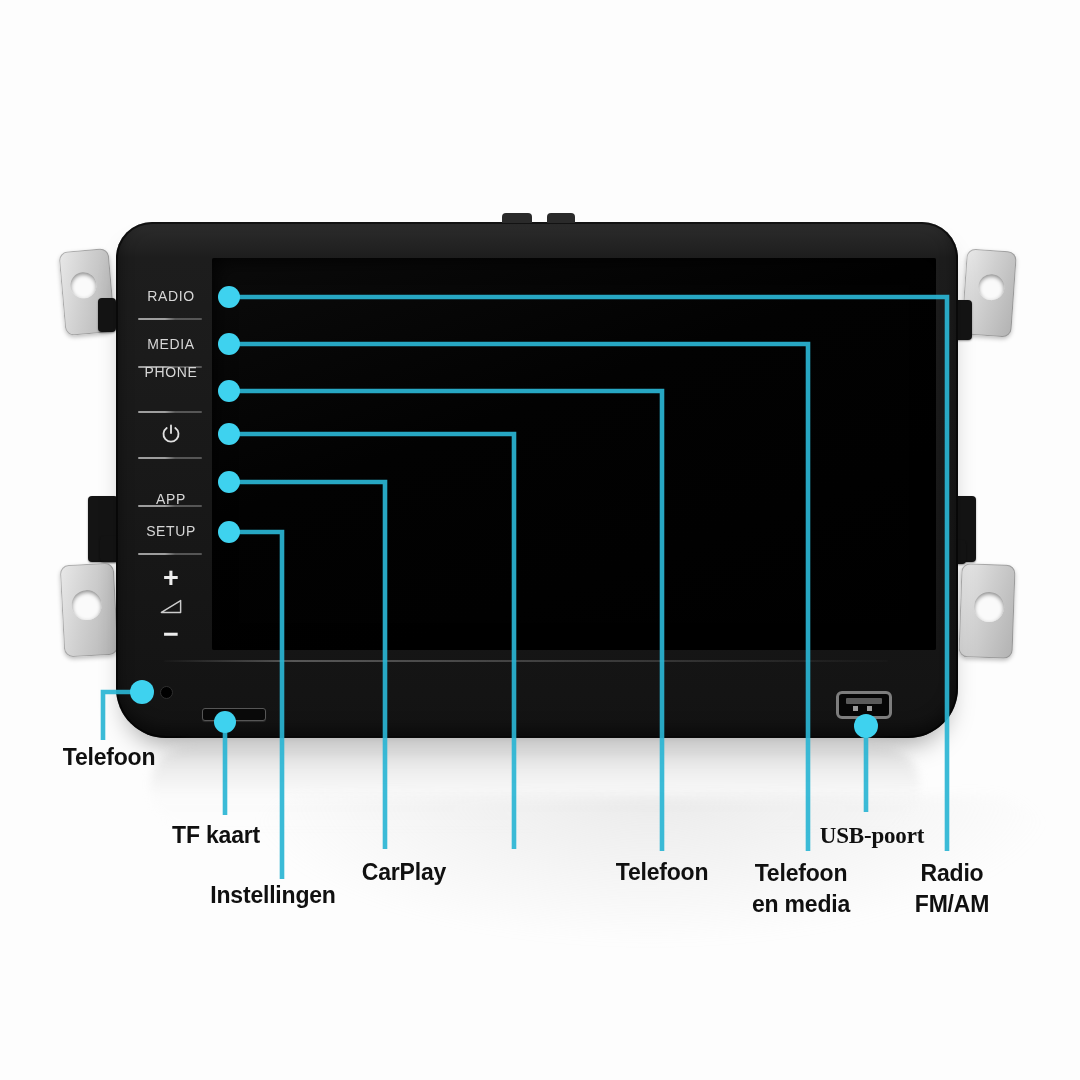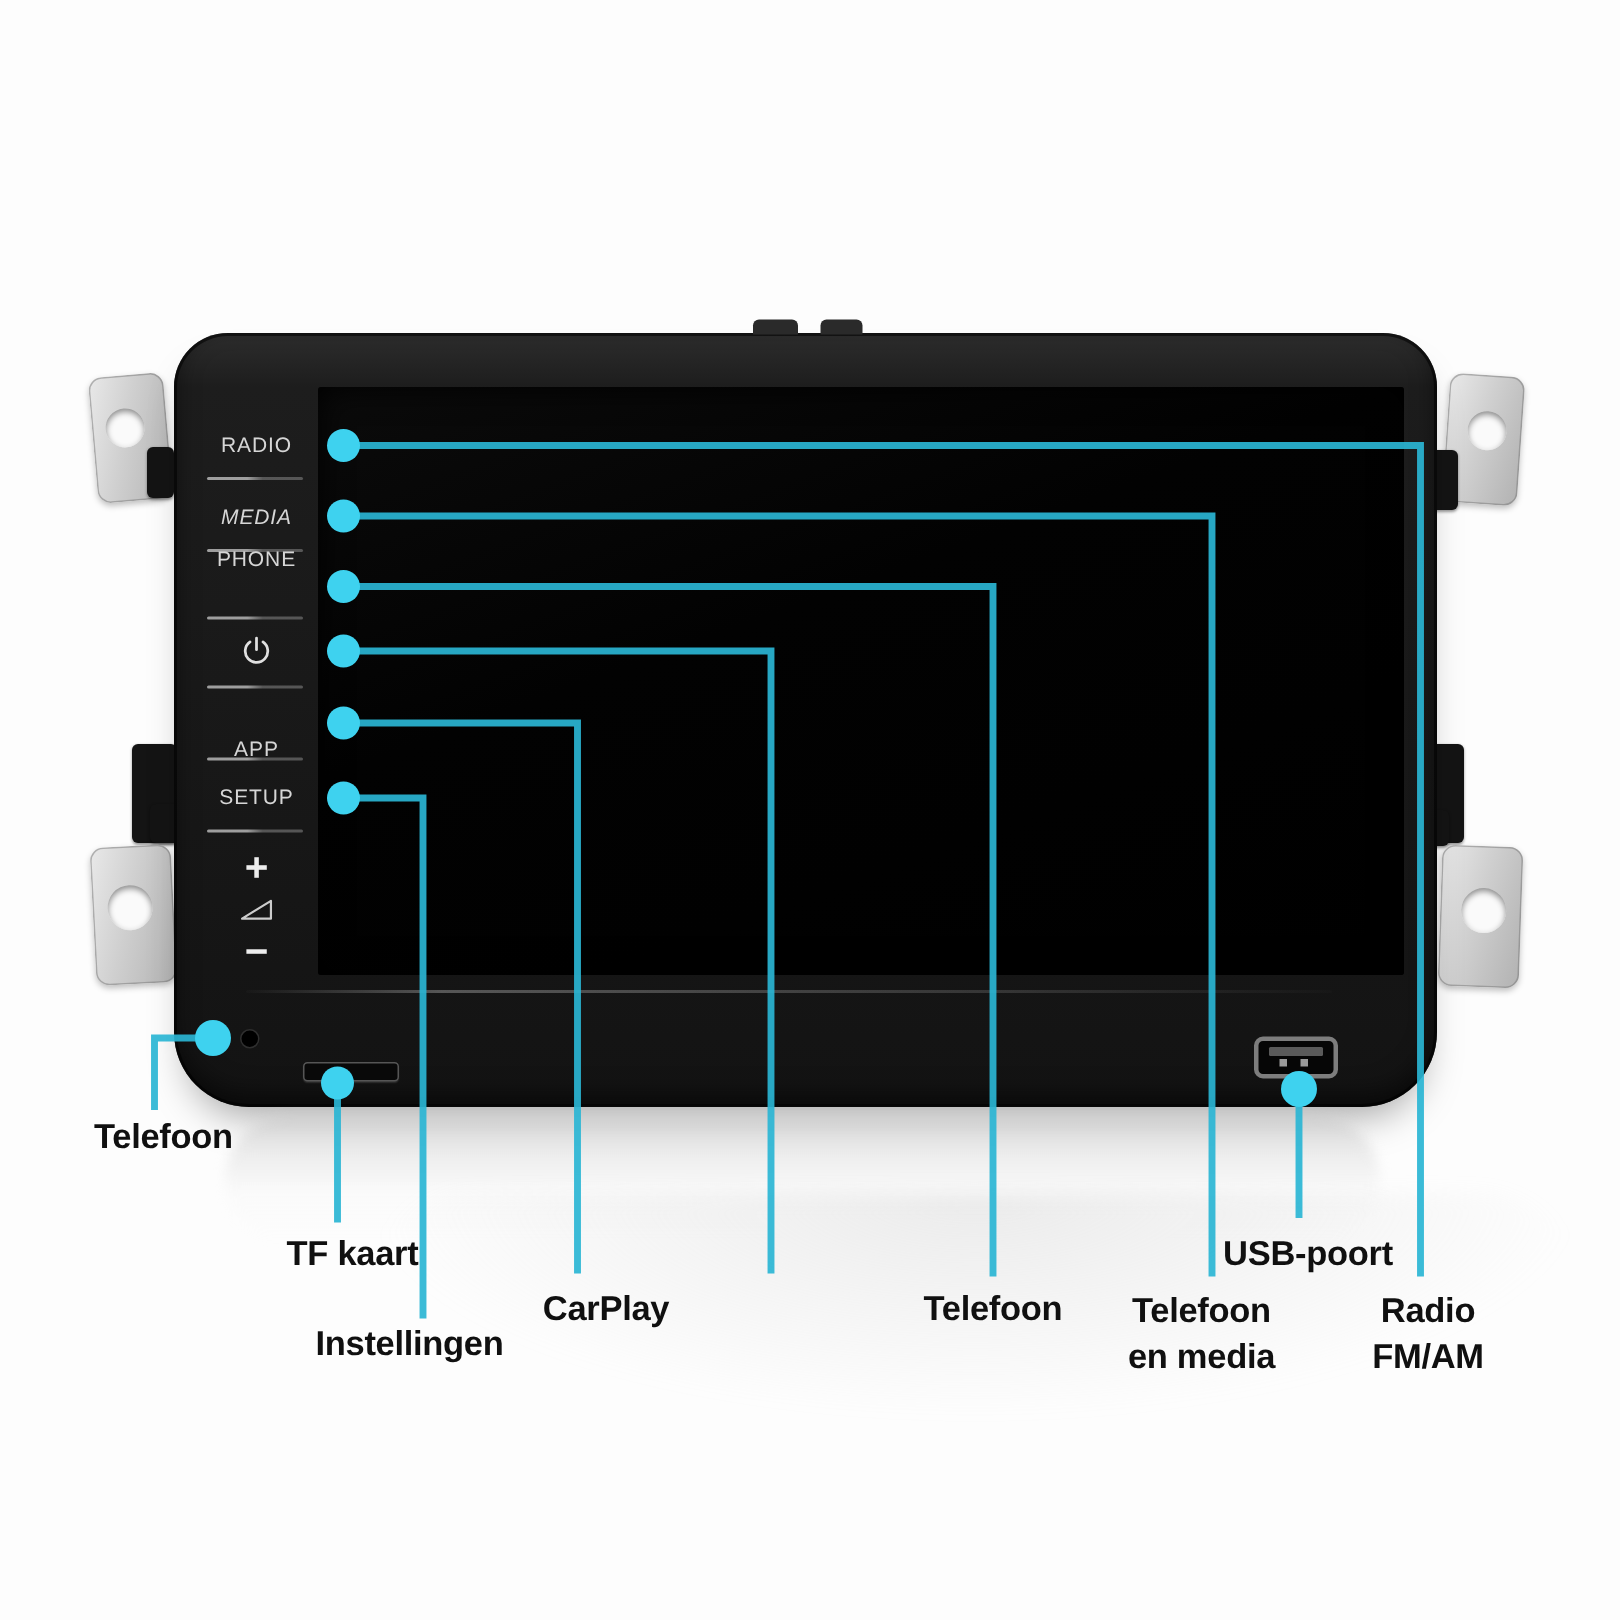--- a/index.html
+++ b/index.html
@@ -116,21 +116,21 @@
     <div class="hole" style="left:14px;top:28px;width:30px;height:30px;"></div>
   </div>
 
   <div class="device">
     <div class="bump b1"></div>
     <div class="bump b2"></div>
     <div class="screen"></div>
 
     <div class="btn" style="top:63px;">RADIO</div>
     <div class="divider" style="top:96px;"></div>
-    <div class="btn" style="top:111px;font-style:italic;">MEDIA</div>
+    <div class="btn" style="top:111px;">MEDIA</div>
     <div class="divider" style="top:144px;"></div>
     <div class="btn" style="top:139px;">PHONE</div>
     <div class="divider" style="top:189px;"></div>
     <div class="iconbtn" style="top:201px;">
       <svg width="22" height="22" viewBox="0 0 24 24">
         <path d="M7.3 5.4 A 8.2 8.2 0 1 0 16.7 5.4" stroke="#e0e0e0" stroke-width="2" fill="none" stroke-linecap="round"></path>
         <line x1="12" y1="2.6" x2="12" y2="11" stroke="#e0e0e0" stroke-width="2" stroke-linecap="round"></line>
       </svg>
     </div>
     <div class="divider" style="top:235px;"></div>
@@ -176,37 +176,37 @@
     <circle cx="229" cy="482" r="11"></circle>
     <circle cx="229" cy="532" r="11"></circle>
     <circle cx="142" cy="692" r="12"></circle>
     <circle cx="225" cy="722" r="11"></circle>
     <circle cx="866" cy="726" r="12"></circle>
   </svg>
 
   <div class="lbl" style="left:109px;top:742px;">
     <span>Telefoon</span>
   </div>
-  <div class="lbl" style="left:216px;top:820px;margin-left:19px;">
+  <div class="lbl" style="left:216px;top:820px;">
     <span>TF kaart</span>
   </div>
   <div class="lbl" style="left:273px;top:880px;">
     <span>Instellingen</span>
   </div>
   <div class="lbl" style="left:404px;top:857px;">
     <span>CarPlay</span>
   </div>
   <div class="lbl" style="left:662px;top:857px;">
     <span>Telefoon</span>
   </div>
   <div class="lbl" style="left:801px;top:858px;">
     <span>Telefoon</span>
     <span>en media</span>
   </div>
-  <div class="lbl" style="left:872px;top:820px;">
+  <div class="lbl" style="left:872px;top:820px;font-family:Liberation Serif, serif;">
     <span>USB-poort</span>
   </div>
   <div class="lbl" style="left:952px;top:858px;">
     <span>Radio</span>
     <span>FM/AM</span>
   </div>
 
 </div>
 
 </body></html>

